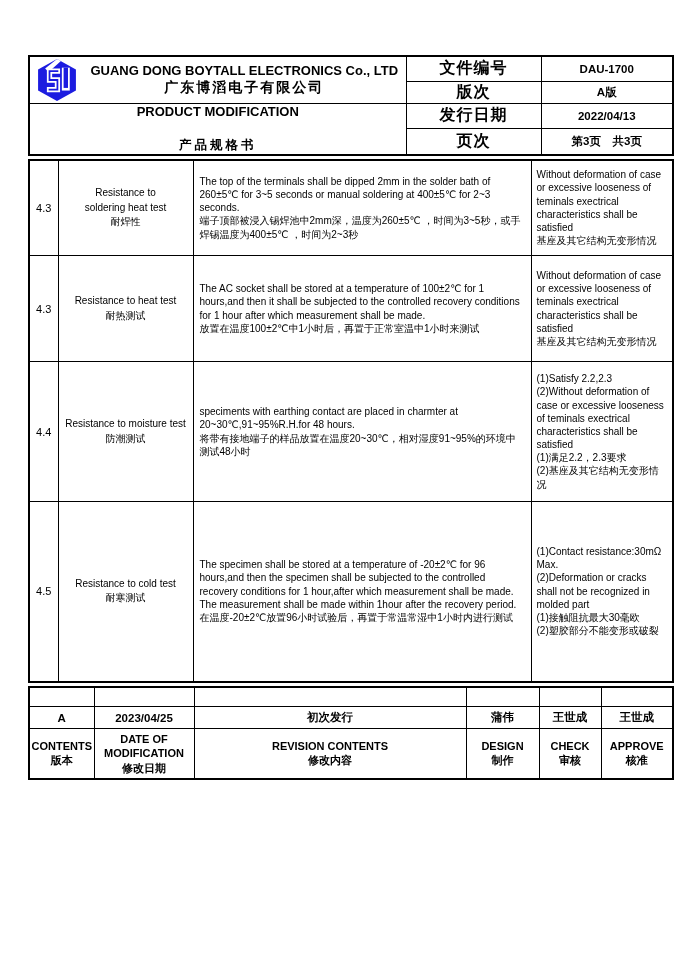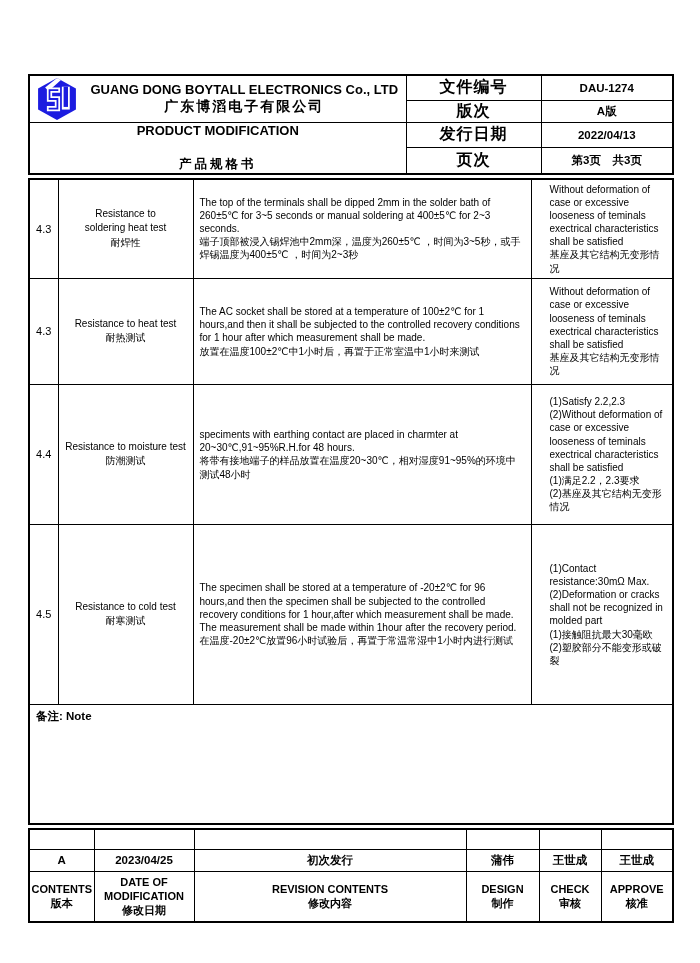--- a/index.html
+++ b/index.html
@@ -1,20 +1,20 @@
 <!DOCTYPE html>
 <html><head>
 <meta charset="utf-8">
 <style>
   html,body { margin:0; padding:0; }
   body {
     width:700px; height:963px; background:#ffffff; position:relative;
     font-family:"Liberation Sans","DejaVu Sans",sans-serif; color:#000;
   }
-  .doc { position:absolute; left:28px; top:74px; width:644px; }
+  .doc { position:absolute; left:28px; top:55px; width:644px; }
   table { border-collapse:collapse; table-layout:fixed; width:644px; }
   td { border:1px solid #000; padding:0; box-sizing:border-box; vertical-align:middle; }
   .header-table, .spec-table, .rev-table { border:2px solid #000; }
   .spec-table { margin-top:3px; }
   .rev-table { margin-top:3px; }
 
   
   .header-table td { text-align:center; font-weight:bold; }
   .company-flex { display:flex; align-items:center; }
   .logo-wrap { flex:0 0 46px; margin-left:7px; height:44px; }
@@ -27,21 +27,21 @@
   .title-en { font-size:13px; }
   .title-cn { font-size:12.5px; letter-spacing:3px; margin-top:18px; }
   .h-lbl { font-size:16px; letter-spacing:1px; }
   .h-val { font-size:11.5px; white-space:pre-line; }
 
   
   .pre { white-space:pre-line; }
   .c-no   { text-align:center; font-size:11px; }
   .c-name { text-align:center; font-size:10px; line-height:1.45; padding:0 2px; }
   .c-desc { text-align:left; font-size:10px; line-height:1.32; padding:4px 6px; }
-  .c-crit { text-align:left; font-size:10px; line-height:1.32; padding:3px 4px 3px 18px; }
+  .c-crit { text-align:left; font-size:10px; line-height:1.32; padding:3px 4px 3px 5px; }
   .note-cell { text-align:left; vertical-align:top; font-weight:bold; font-size:11.5px; padding:4px 6px; }
 
   
   .rev-table td { text-align:center;font-weight:bold; }
   .rev-data td { font-size:11.5px; }
   .rev-data .b { font-weight:bold; }
   .rev-head td { font-weight:bold; font-size:11px; line-height:1.3; padding:3px 0; }
 </style>
 </head>
 <body>
@@ -68,21 +68,21 @@
               <rect class="lg-blue" x="60" y="22" width="10" height="46"></rect>
             </svg>
           </span>
           <span class="company-text">
             <div class="company-en">GUANG DONG BOYTALL ELECTRONICS Co., LTD</div>
             <div class="company-cn">广东博滔电子有限公司</div>
           </span>
         </div>
       </td>
       <td class="h-lbl">文件编号</td>
-      <td class="h-val">DAU-1274</td>
+      <td class="h-val">DAU-1700</td>
     </tr>
     <tr style="height:17px">
       <td class="h-lbl">版次</td>
       <td class="h-val">A版</td>
     </tr>
     <tr style="height:18px">
       <td rowspan="2">
         <div class="title-en">PRODUCT MODIFICATION</div>
         <div class="title-cn">产品规格书</div>
       </td>
@@ -139,23 +139,20 @@
       <td class="c-name pre">Resistance to cold test
 耐寒测试</td>
       <td class="c-desc pre">The specimen shall be stored at a temperature of -20±2℃ for 96 hours,and then the specimen shall be subjected to the controlled recovery conditions for 1 hour,after which measurement shall be made.
 The measurement shall be made within 1hour after the recovery period.
 在温度-20±2℃放置96小时试验后，再置于常温常湿中1小时内进行测试</td>
       <td class="c-crit pre">(1)Contact resistance:30mΩ Max.
 (2)Deformation or cracks shall not be recognized in molded part
 (1)接触阻抗最大30毫欧
 (2)塑胶部分不能变形或破裂</td>
     </tr>
-    <tr style="height:120px">
-      <td colspan="4" class="note-cell">备注: Note</td>
-    </tr>
   </tbody>
     </table>
 
   <table class="rev-table">
     <colgroup>
       <col style="width:65px">
         <col style="width:100px">
         <col style="width:272px">
       <col style="width:73px">
         <col style="width:62px">

